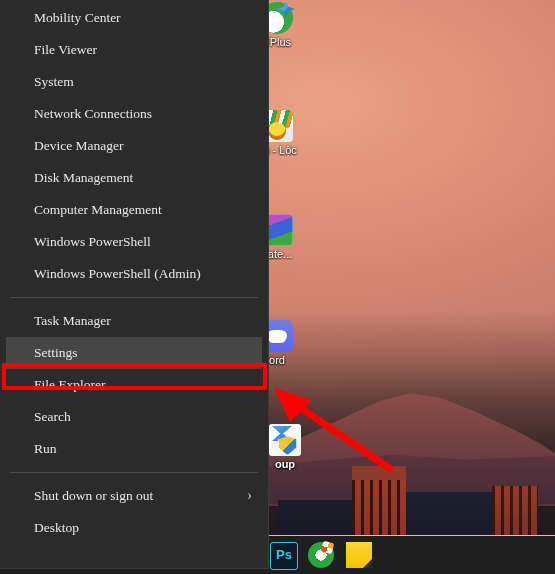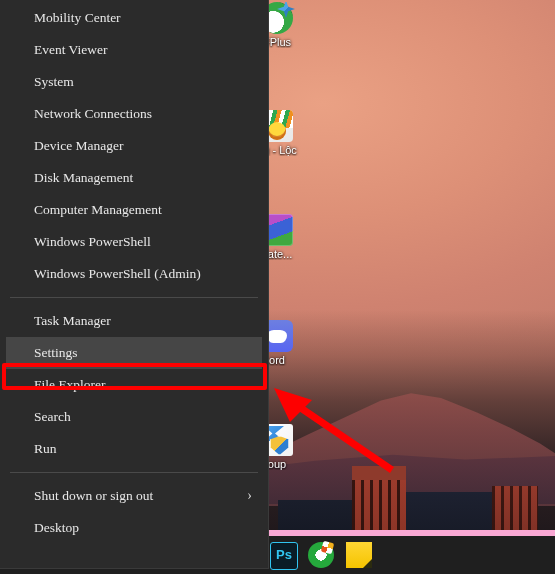--- a/index.html
+++ b/index.html
@@ -179,21 +179,21 @@
     clip-path: polygon(50% 0%, 100% 18%, 100% 58%, 50% 100%, 0% 58%, 0% 18%);
     box-shadow: inset 0 0 0 1px rgba(255,255,255,0.7);
   }
 
   
   #taskbar {
     position: absolute;
     left: 0; bottom: 0;
     width: 555px; height: 38px;
     background: #1f1f1f;
-    border-top: 6px solid #f9a8d4;
+    border-top: 1px solid #f9a8d4;
   }
   .tb-icon {
     position: absolute;
     top: 6px;
     width: 26px; height: 26px;
   }
   .tb-ps {
     background: #0a1c26;
     border: 1px solid #31c5f0;
     border-radius: 3px;
@@ -312,40 +312,40 @@
   <div class="desk-icon" style="left:244px; top:214px;">
     <div class="glyph ic-rar"></div>
     <span class="cap">date...</span>
   </div>
 
   <div class="desk-icon" style="left:244px; top:320px;">
     <div class="glyph ic-discord"></div>
     <span class="cap">ord</span>
   </div>
 
-  <div class="desk-icon" style="left:244px; top:424px;">
+  <div class="desk-icon" style="left:252px; top:424px;font-weight:bold;">
     <div class="glyph ic-shield"></div>
     <span class="cap">oup</span>
   </div>
 
   <div id="taskbar">
     <div class="tb-icon tb-ps" style="left:270px;">Ps</div>
     <div class="tb-icon tb-green" style="left:308px;"></div>
     <div class="tb-icon tb-note" style="left:346px;"></div>
   </div>
 
   <div id="qmenu">
     <div class="spacer-top"></div>
 
     <div>
       <div class="mi">
         <span>Mobility Center</span>
       </div>
       <div class="mi">
-        <span>Event Viewer</span>
+        <span>File Viewer</span>
       </div>
       <div class="mi">
         <span>System</span>
       </div>
       <div class="mi">
         <span>Network Connections</span>
       </div>
       <div class="mi">
         <span>Device Manager</span>
       </div>

